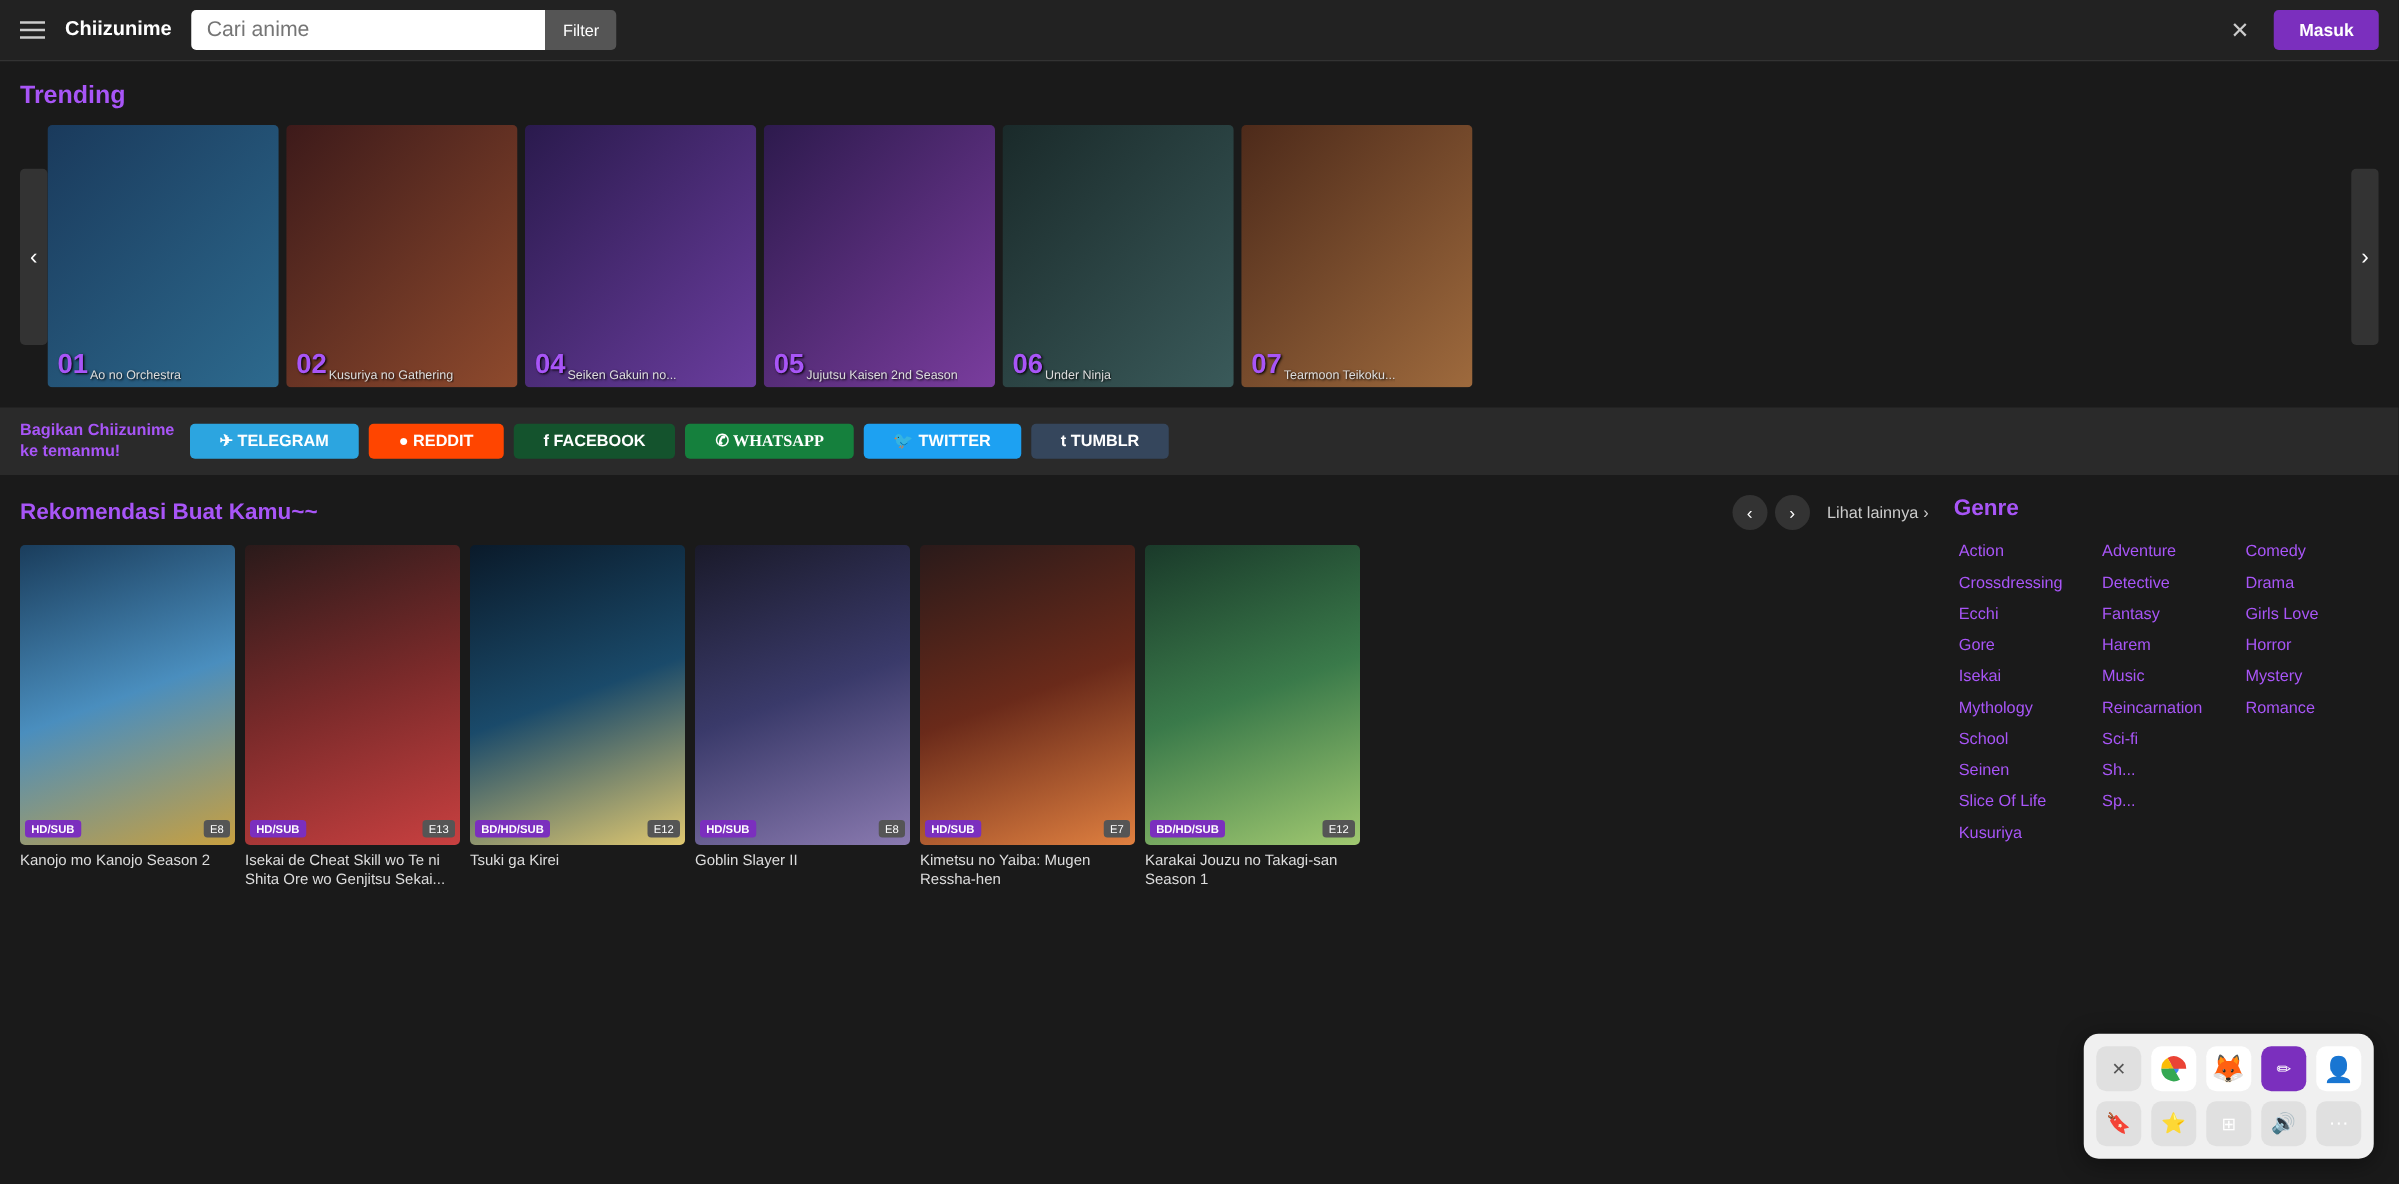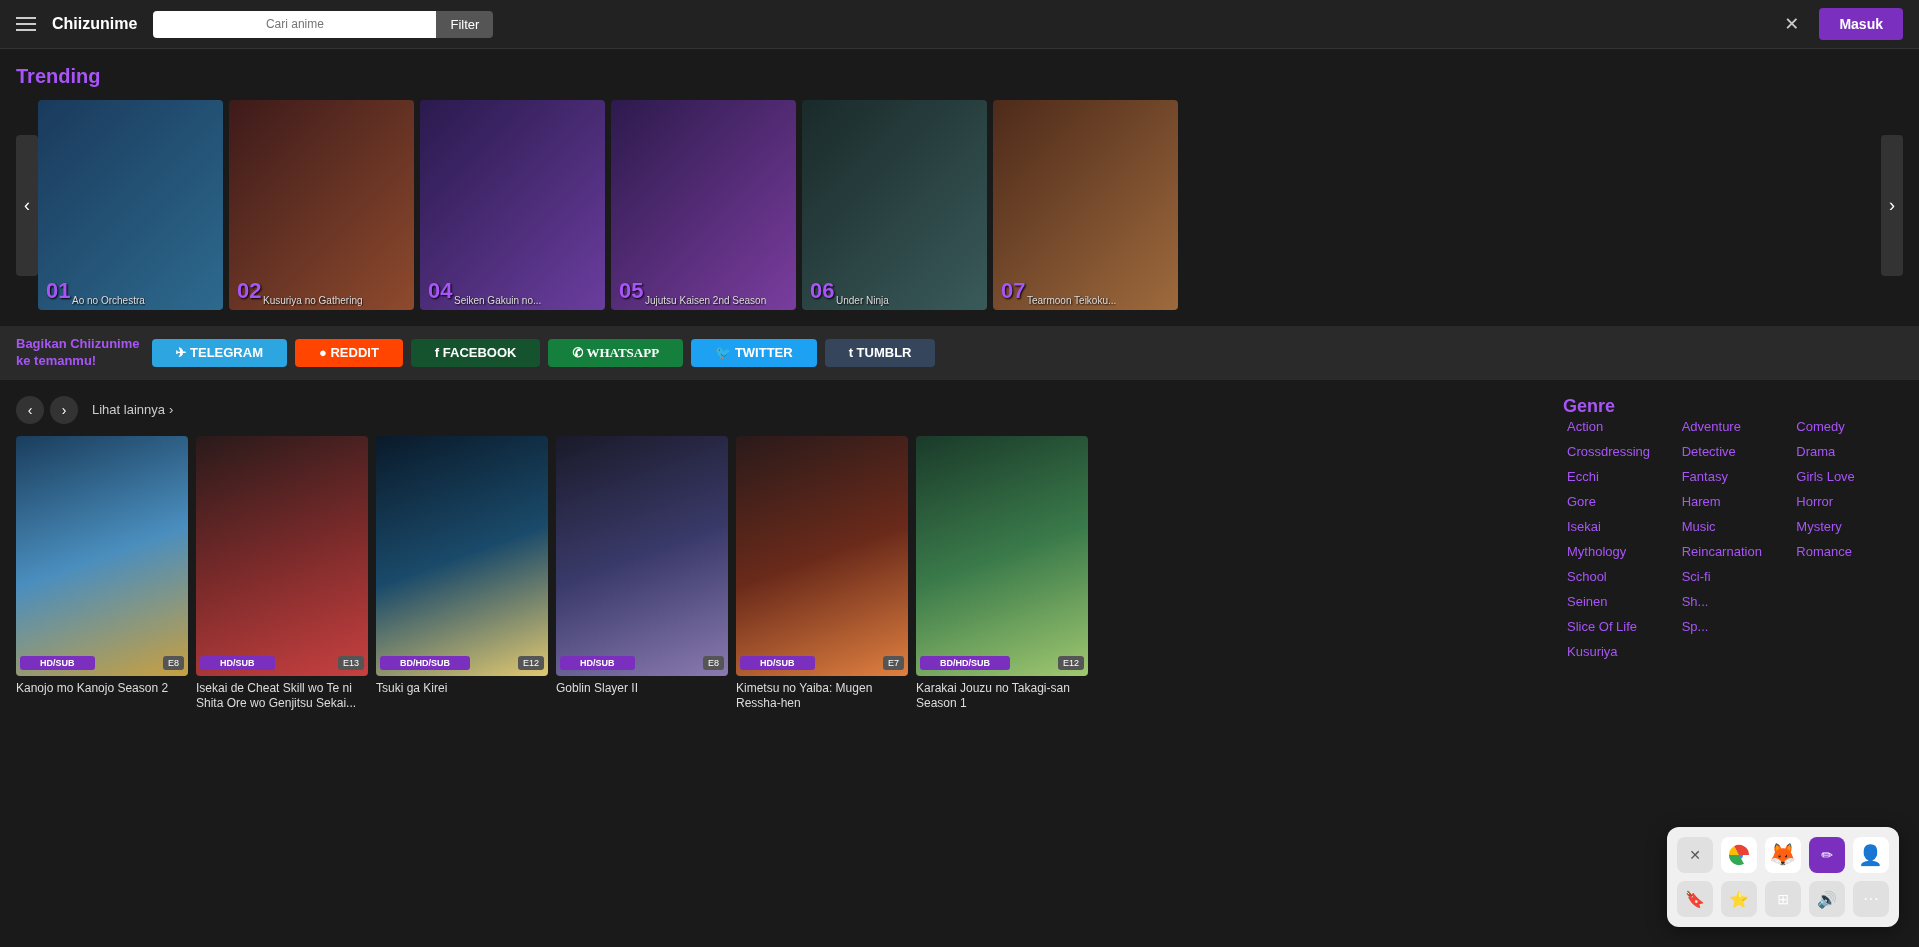--- a/index.html
+++ b/index.html
@@ -42,24 +42,23 @@
       display: flex;
       flex: 1;
       max-width: 340px;
     }
     .search-bar input {
       flex: 1;
       padding: 6px 12px;
       background: #fff;
       border: none;
       border-radius: 4px 0 0 4px;
-      font-size: 12px;
+      font-size: 17px;
       outline: none;
       color: #333;
-      text-align: center;
     }
     .search-bar button {
       padding: 6px 14px;
       background: #555;
       color: #fff;
       border: none;
       border-radius: 0 4px 4px 0;
       cursor: pointer;
       font-size: 13px;
     }
@@ -293,21 +292,21 @@
       left: 4px;
       right: 4px;
       display: flex;
       justify-content: space-between;
       align-items: center;
     }
     .badge-sub {
       background: #7b2fbe;
       color: #fff;
       font-size: 9px;
-      padding: 2px 20px;
+      padding: 2px 5px;
       border-radius: 3px;
       font-weight: bold;
     }
     .badge-ep {
       background: #555;
       color: #fff;
       font-size: 9px;
       padding: 2px 5px;
       border-radius: 3px;
     }
@@ -320,20 +319,21 @@
 
     
     .genre-sidebar {
       width: 340px;
       flex-shrink: 0;
     }
     .genre-title {
       color: #a855f7;
       font-size: 18px;
       font-weight: bold;
+      margin-bottom: 14px;
     }
     .genre-grid {
       display: grid;
       grid-template-columns: repeat(3, 1fr);
       gap: 6px 4px;
     }
     .genre-item {
       color: #a855f7;
       font-size: 13px;
       cursor: pointer;
@@ -461,20 +461,21 @@
       <button class="share-btn btn-whatsapp">✆ WHATSAPP</button>
       <button class="share-btn btn-twitter">🐦 TWITTER</button>
       <button class="share-btn btn-tumblr">t TUMBLR</button>
     </div>
 </div>
 
 <div class="main-content">
   <div class="left-content">
 
     <div class="rekomendasi-header">
+      <div class="rekomendasi-title">Rekomendasi Buat Kamu~~</div>
       <div class="nav-arrows">
         <button class="nav-arrow">‹</button>
         <button class="nav-arrow">›</button>
         <span class="lihat-lainnya">
           <span>Lihat lainnya</span> ›
         </span>
       </div>
     </div>
 
     <div class="anime-grid" id="anime-grid">

